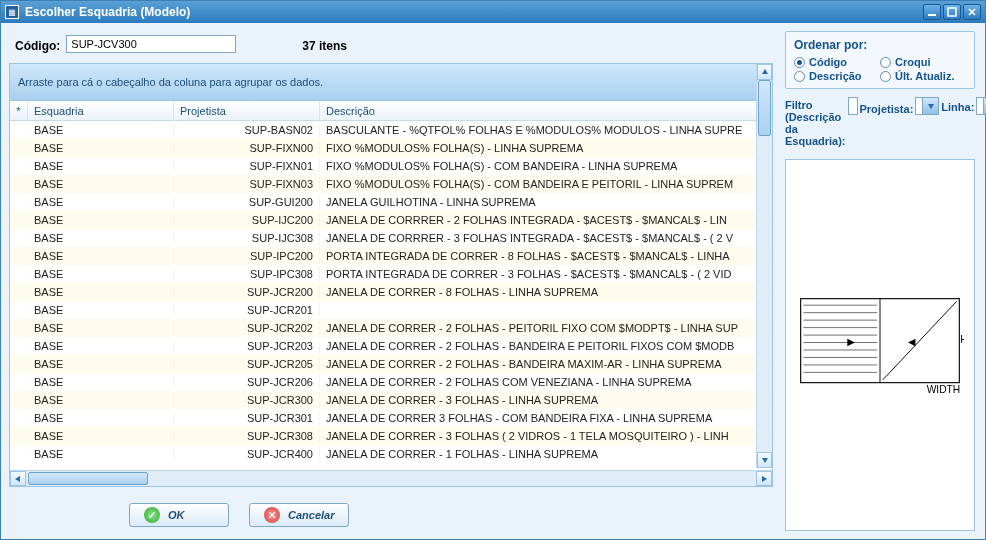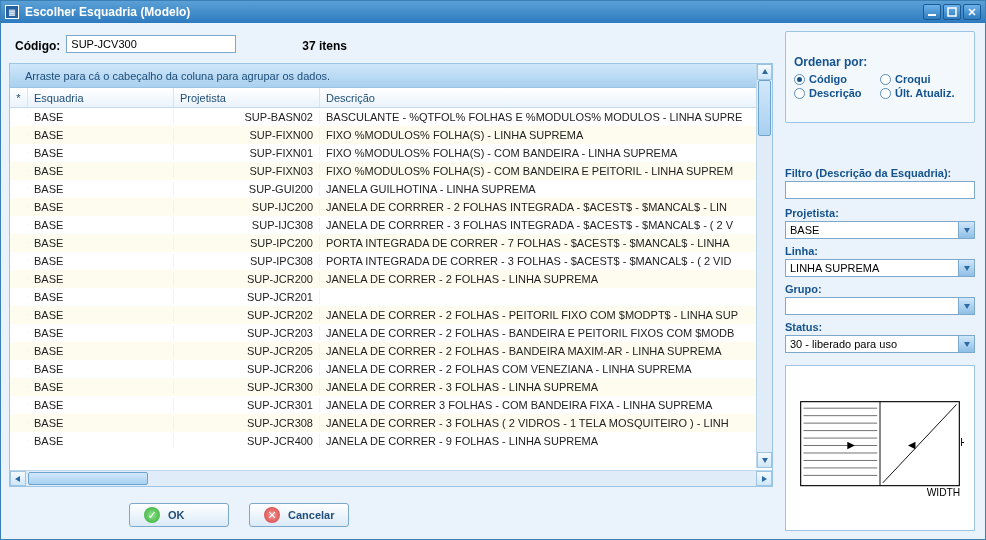--- a/index.html
+++ b/index.html
@@ -14,21 +14,21 @@
 
 .body { flex:1; display:flex; background:#eaf3fb; }
 
 .left { flex:1; display:flex; flex-direction:column; padding:10px 8px 8px 8px; gap:4px; }
 .codigo-row { display:flex; align-items:flex-end; gap:6px; padding:2px 6px 6px 6px; }
 .codigo-row label { font-weight:bold; font-size:12px; }
 .codigo-row input { width:170px; height:18px; border:1px solid #7ca8cc; padding:0 4px; }
 .codigo-row .itens { margin-left:60px; font-weight:bold; font-size:12px; }
 
 .grid { flex:1; border:1px solid #9cc4e4; background:#fff; display:flex; flex-direction:column; overflow:hidden; position:relative; }
-.grouphdr { height:24px; background:linear-gradient(#cfe7fa,#a9d0ef); border-bottom:1px solid #9cc4e4; display:flex; align-items:center; padding:0 15px; color:#1e4e79; }
+.grouphdr { height:37px; background:linear-gradient(#cfe7fa,#a9d0ef); border-bottom:1px solid #9cc4e4; display:flex; align-items:center; padding:0 8px; color:#1e4e79; }
 .colhdr { height:20px; background:#fff; border-bottom:1px solid #c5dbed; display:flex; }
 .colhdr .h { border-right:1px solid #d6e6f3; padding:2px 6px; color:#1e4e79; display:flex; align-items:center; background:linear-gradient(#fff,#eaf3fb); }
 .h.star { width:18px; justify-content:center; }
 .h.proj { width:146px; }
 .h.esq { width:146px; }
 .h.desc { flex:1; }
 
 .rows { flex:1; overflow:hidden; }
 .row { display:flex; height:18px; align-items:center; }
 .row:nth-child(odd){ background:#fff; }
@@ -47,24 +47,24 @@
 .hscroll { height:16px; background:#e0edf8; border-top:1px solid #bcd6ec; display:flex; }
 .hscroll .arr { width:16px; background:linear-gradient(#f4fafe,#cfe7fa); border:1px solid #9cc4e4; display:flex;align-items:center;justify-content:center;cursor:pointer; }
 .hscroll .track { flex:1; position:relative; }
 .hscroll .thumb { position:absolute; left:2px; top:1px; bottom:1px; width:120px; background:linear-gradient(#d2e8fb,#a9d0ef); border:1px solid #6da3cf; border-radius:2px; cursor:pointer; }
 
 .btnrow { height:40px; padding:8px 0 0 120px; display:flex; gap:20px; align-items:center; }
 .btn { height:24px; min-width:100px; border:1px solid #7ca8cc; background:linear-gradient(#fff,#dbeaf7); border-radius:3px; display:flex; align-items:center; gap:8px; padding:0 14px; cursor:pointer; }
 .btn .icn { width:16px; height:16px; border-radius:50%; display:flex; align-items:center; justify-content:center; }
 .icn.ok { background:radial-gradient(#8fe28f,#2faa2f); color:#fff; }
 .icn.cancel { background:radial-gradient(#f59a9a,#d43a3a); color:#fff; }
-.btn span.lbl { font-weight:bold; color:#1e4e79; }
+.btn span.lbl { font-weight:bold; color:#1e4e79;font-style:italic; }
 
 .right { width:204px; padding:8px 10px 8px 4px; display:flex; flex-direction:column; gap:8px; }
-.panel { border:1px solid #9cc4e4; background:#f3f8fd; border-radius:2px; padding:23px 8px; }
+.panel { border:1px solid #9cc4e4; background:#f3f8fd; border-radius:2px; padding:6px 8px; }
 .panel .ptitle { font-weight:bold; color:#14538e; margin-bottom:4px; font-size:12px; }
 .radios { display:grid; grid-template-columns:1fr 1fr; row-gap:2px; }
 .radio { display:flex; align-items:center; gap:4px; color:#14538e; cursor:pointer; font-weight:bold; }
 .radio .dot { width:11px; height:11px; border:1px solid #5a8bb5; border-radius:50%; background:#fff; display:flex;align-items:center;justify-content:center; }
 .radio .dot.sel::after { content:""; width:5px; height:5px; background:#14538e; border-radius:50%; }
 
 .flabel { font-weight:bold; color:#14538e; margin-top:2px; }
 .finput { width:100%; height:18px; border:1px solid #7ca8cc; background:#fff; padding:0 4px; }
 .combo { position:relative; }
 .combo input { width:100%; height:18px; border:1px solid #7ca8cc; background:#fff; padding:0 18px 0 4px; }
@@ -154,33 +154,33 @@
             <div class="row">
               <div class="c star"></div>
               <div class="c proj">BASE</div>
               <div class="c esq">SUP-IJC308</div>
               <div class="c desc">JANELA DE CORRRER - 3 FOLHAS INTEGRADA - $ACEST$ - $MANCAL$ - ( 2 V</div>
             </div>
             <div class="row">
               <div class="c star"></div>
               <div class="c proj">BASE</div>
               <div class="c esq">SUP-IPC200</div>
-              <div class="c desc">PORTA INTEGRADA DE CORRER - 7 FOLHAS - $ACEST$ - $MANCAL$ -  LINHA</div>
+              <div class="c desc">PORTA INTEGRADA DE CORRER - 8 FOLHAS - $ACEST$ - $MANCAL$ -  LINHA</div>
             </div>
             <div class="row">
               <div class="c star"></div>
               <div class="c proj">BASE</div>
               <div class="c esq">SUP-IPC308</div>
               <div class="c desc">PORTA INTEGRADA DE CORRER - 3 FOLHAS - $ACEST$ - $MANCAL$ - ( 2 VID</div>
             </div>
             <div class="row">
               <div class="c star"></div>
               <div class="c proj">BASE</div>
               <div class="c esq">SUP-JCR200</div>
-              <div class="c desc">JANELA DE CORRER - 2 FOLHAS - LINHA SUPREMA</div>
+              <div class="c desc">JANELA DE CORRER - 8 FOLHAS - LINHA SUPREMA</div>
             </div>
             <div class="row">
               <div class="c star"></div>
               <div class="c proj">BASE</div>
               <div class="c esq">SUP-JCR201</div>
             </div>
             <div class="row">
               <div class="c star"></div>
               <div class="c proj">BASE</div>
               <div class="c esq">SUP-JCR202</div>
@@ -219,21 +219,21 @@
             <div class="row">
               <div class="c star"></div>
               <div class="c proj">BASE</div>
               <div class="c esq">SUP-JCR308</div>
               <div class="c desc">JANELA DE CORRER - 3 FOLHAS ( 2 VIDROS -  1 TELA MOSQUITEIRO ) - LINH</div>
             </div>
             <div class="row">
               <div class="c star"></div>
               <div class="c proj">BASE</div>
               <div class="c esq">SUP-JCR400</div>
-              <div class="c desc">JANELA DE CORRER - 9 FOLHAS - LINHA SUPREMA</div>
+              <div class="c desc">JANELA DE CORRER - 1 FOLHAS - LINHA SUPREMA</div>
             </div>
           </div>
 
         <div class="vscroll">
           <div class="arr">
               <svg class="tri" width="8" height="8" viewBox="0 0 8 8">
                 <path d="M4 1 L7 6 L1 6 Z"></path>
               </svg>
             </div>
           <div class="track">
@@ -290,21 +290,21 @@
               <span class="dot"></span>
               <span>Descrição</span>
             </div>
           <div class="radio">
               <span class="dot"></span>
               <span>Últ. Atualiz.</span>
             </div>
         </div>
       </div>
 
-      <div style="display:flex;flex-direction:column;gap:2px;margin-top:34px;">
+      <div style="display:flex;flex-direction:row;gap:2px;">
         <div class="flabel">Filtro (Descrição da Esquadria):</div>
         <input class="finput" value="" style="">
 
         <div class="flabel" style="margin-top:6px">Projetista:</div>
         <div class="combo">
           <input value="BASE" style="">
           <div class="arrow">
               <svg class="tri" width="8" height="8" viewBox="0 0 8 8">
                 <path d="M1 2 L7 2 L4 7 Z"></path>
               </svg>

